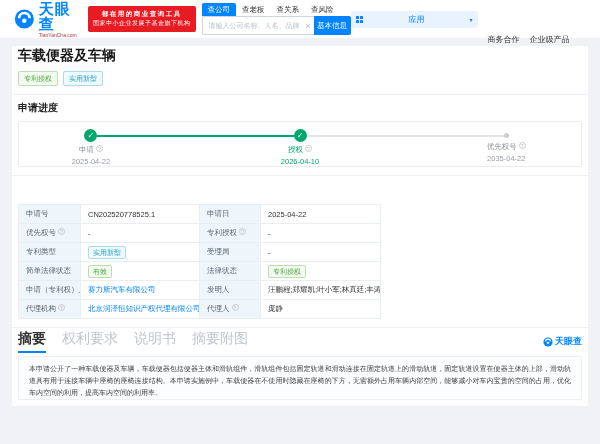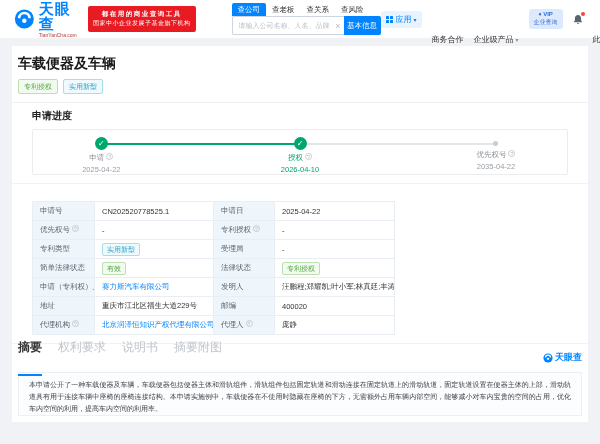--- a/index.html
+++ b/index.html
@@ -12,58 +12,58 @@
   .logo { display:flex; align-items:center; cursor:pointer; }
   .logo-icon { width:24px; height:24px; margin-right:4px; }
   .logo-text { line-height:1; }
   .logo-cn { font-size:15px; font-weight:bold; color:#0084ff; letter-spacing:1px; }
   .logo-en { font-size:5px; color:#b03a3a; margin-top:2px; }
   .promo { background:#e81b22; color:#fff; margin-left:8px; padding:3px 5px;
     border-radius:2px; text-align:center; line-height:1.55; }
   .promo .p1 { font-size:6.5px; letter-spacing:1.5px; font-weight:bold; white-space:nowrap; }
   .promo .p2 { font-size:6px; letter-spacing:0.5px; white-space:nowrap; }
 
-  .searchwrap { margin-left:0; width:186px; position:relative;padding-left:36px; }
+  .searchwrap { margin-left:6px; width:186px; position:relative; }
   .stabs { display:flex; align-items:flex-end; height:13px; }
   .stab { font-size:7.5px; color:#333; padding:2px 6px 1px; cursor:pointer; white-space:nowrap; }
   .stab.active { background:#0084ff; color:#fff; border-radius:2px 2px 0 0; }
   .srow { display:flex; }
   .sinput { flex:1; height:19px; border:1px solid #cdd6de; border-right:none;
     font-size:7px; padding:0 14px 0 6px; color:#333; outline:none; border-radius:2px 0 0 2px; }
   .sinput::placeholder { color:#b8c0c8; }
   .clear-x { position:absolute; right:40px; bottom:4px; font-size:9px; color:#b5bcc4; cursor:pointer; }
   .sbtn { width:37px; height:19px; background:#0084ff; color:#fff; border:none;
     font-size:7.5px; cursor:pointer; border-radius:0 2px 2px 0; white-space:nowrap;
     font-family:inherit; }
 
   .hnav { margin-left:auto; display:flex; align-items:center; gap:10px; font-size:8px; color:#333; }
-  .hnav > * { white-space:nowrap; }
+  .hnav > * { white-space:nowrap;gap:43px; }
   .apps-pill { display:flex; align-items:center; background:#e9f3ff; color:#0084ff;
     padding:3px 5px; border-radius:3px; cursor:pointer; }
   .grid-icon { display:inline-grid; grid-template-columns:3px 3px; gap:1px; margin-right:3px; }
   .grid-icon i { width:3px; height:3px; background:#0084ff; border-radius:0.5px; }
   .caret { font-size:6px; color:#8a94a0; margin-left:2px; }
   .apps-pill .caret { color:#0084ff; }
   .navlink { cursor:pointer; display:flex; align-items:center;margin-top:40px; }
   .vip-badge { background:#ddeafd; border-radius:3px; padding:2px 5px; text-align:center;
     line-height:1.3; cursor:pointer; }
   .vip-top { font-size:6px; font-weight:bold; color:#2f72d9; }
   .vip-bottom { font-size:6px; color:#2f72d9; }
   .bell-wrap { position:relative; cursor:pointer; display:flex; align-items:center; }
   .red-dot { position:absolute; top:-2px; right:-2px; width:4px; height:4px;
     background:#f5483b; border-radius:50%; }
 
   
   .main { margin:8px 12px 0; background:#fff; }
-  .sec { padding:6px 20px 8px; }
+  .sec { padding:6px 6px 8px; }
   .sec + .sec { border-top:1px solid #f0f1f3; }
   .sec-title { font-size:10px; font-weight:bold; color:#222; }
 
   
-  .s-title { padding:9px 6px 8px; }
+  .s-title { padding:1px 6px 8px; }
   .patent-title { font-size:14px; font-weight:bold; color:#1a1a1a; }
   .tagrow { margin-top:6px; display:flex; gap:5px; }
   .tag { display:inline-block; font-size:7px; line-height:1; padding:3px 5px; border-radius:2px; }
   .tag-green { color:#4fa83d; background:#f3faf1; border:1px solid #b9e0ae; }
   .tag-cyan  { color:#2ea4c9; background:#f0fafd; border:1px solid #a9dcec; }
 
   
   .tl-box { margin-top:6px; position:relative; height:46px;
     border:1px solid #ececee; border-radius:2px; }
   .tl-line { position:absolute; top:13px; height:2px; }
@@ -76,34 +76,34 @@
     background:#00a76d; color:#fff; font-size:8px; line-height:13px; }
   .node-dot { width:5px; height:5px; margin:4px auto 4px; border-radius:50%; background:#c9ccd1; }
   .step-label { margin-top:3px; font-size:7.5px; color:#8a8f96; }
   .step-date  { margin-top:2px; font-size:7.5px; color:#9aa0a6; }
   .step-2 .step-label, .step-2 .step-date { color:#00a76d; }
   .help { display:inline-block; width:7px; height:7px; line-height:7px; margin-left:2px;
     border:1px solid #c9ccd1; border-radius:50%; color:#b5bac0; font-size:5px;
     text-align:center; vertical-align:1px; cursor:pointer; }
 
   
-  .binfo { margin-top:11px; border-collapse:collapse; table-layout:fixed; width:362px; }
+  .binfo { margin-top:22px; border-collapse:collapse; table-layout:fixed; width:362px; }
   .binfo td { border:1px solid #e9eef4; font-size:7.5px; height:19px; padding:0 7px;
     overflow:hidden; white-space:nowrap; }
   .binfo td.lbl { background:#eff6fb; color:#5a6470; }
   .binfo td.val { color:#333; }
   .c1 { width:62px; } .c2 { width:119px; } .c3 { width:61px; } .c4 { width:120px; }
   .link { color:#0084ff; cursor:pointer; }
   .binfo .tag { padding:2px 4px; }
 
   
   .s-detail { padding:6px 6px 6px; }
   .dtabs { display:flex; align-items:center; height:15px; }
-  .dtab { font-size:12px; color:#c0c5cc; margin-right:16px; cursor:pointer;
-    padding-bottom:18px; border-bottom:2px solid transparent; }
+  .dtab { font-size:14px; color:#c0c5cc; margin-right:16px; cursor:pointer;
+    padding-bottom:3px; border-bottom:2px solid transparent; }
   .dtab.active { color:#333; font-weight:bold; border-bottom-color:#0084ff; }
   .watermark { margin-left:auto; display:flex; align-items:center; gap:2px; }
   .wm-text { font-size:9px; font-weight:bold; color:#0084ff; }
   .abs-box { margin-top:7px; border:1px solid #edf0f3; background:#fcfdfe;
     padding:6px 10px; font-size:7px; line-height:12px; color:#3c4147;
     text-align:justify; height:44px; overflow:hidden; }
 </style>
 </head>
 <body>
 
@@ -234,26 +234,20 @@
         <td class="lbl c1">简单法律状态</td>
         <td class="val c2"><span class="tag tag-green">有效</span></td>
         <td class="lbl c3">法律状态</td>
         <td class="val c4"><span class="tag tag-green">专利授权</span></td>
       </tr>
       <tr>
         <td class="lbl c1">申请（专利权）人</td>
         <td class="val c2"><span class="link">赛力斯汽车有限公司</span></td>
         <td class="lbl c3">发明人</td>
         <td class="val c4">汪鹏程;郑耀凯;叶小军;林真廷;丰涛</td>
-      </tr>
-      <tr>
-        <td class="lbl c1">地址</td>
-        <td class="val c2">重庆市江北区福生大道229号</td>
-        <td class="lbl c3">邮编</td>
-        <td class="val c4">400020</td>
       </tr>
       <tr>
         <td class="lbl c1"><span>代理机构</span><span class="help">?</span></td>
         <td class="val c2"><span class="link">北京润泽恒知识产权代理有限公司</span></td>
         <td class="lbl c3"><span>代理人</span><span class="help">?</span></td>
         <td class="val c4">庞静</td>
       </tr>
     </tbody>
       </table>
   </section>

